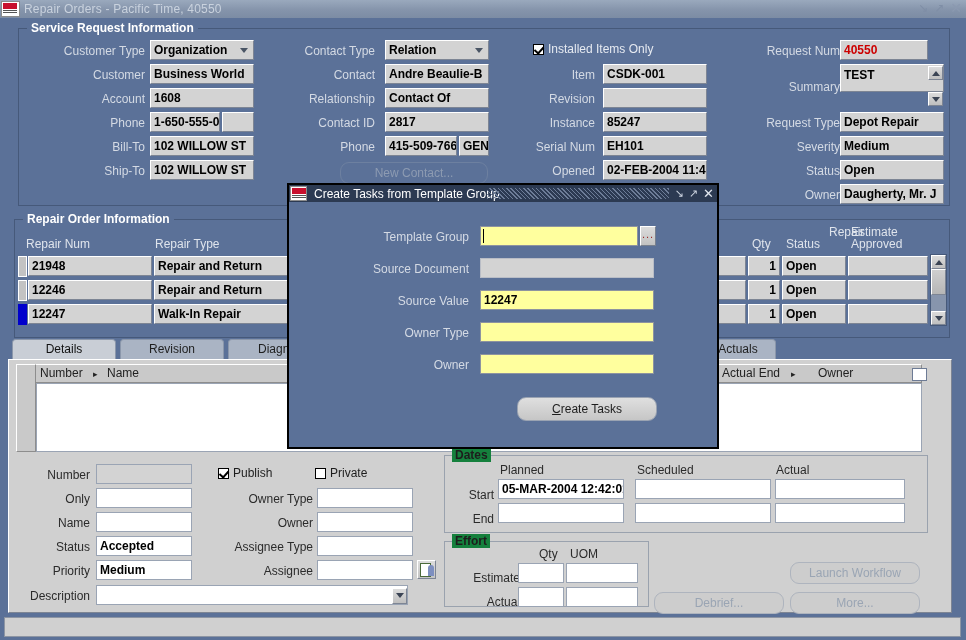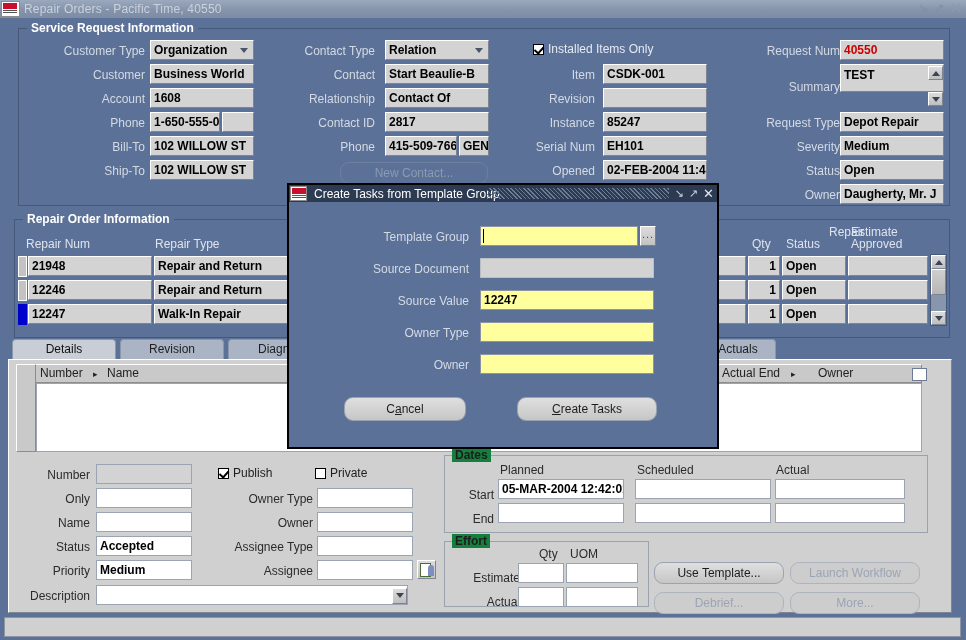--- a/index.html
+++ b/index.html
@@ -175,21 +175,21 @@
   <div class="fld" style="left:150px;top:136px;width:104px;">102 WILLOW ST</div>
   <div class="fld" style="left:150px;top:160px;width:104px;">102 WILLOW ST</div>
 
   <div class="lbl" style="left:265px;top:44px;width:110px;">Contact Type</div>
   <div class="lbl" style="left:265px;top:68px;width:110px;">Contact</div>
   <div class="lbl" style="left:265px;top:92px;width:110px;">Relationship</div>
   <div class="lbl" style="left:265px;top:116px;width:110px;">Contact ID</div>
   <div class="lbl" style="left:265px;top:140px;width:110px;">Phone</div>
 
   <div class="fld dd" style="left:385px;top:40px;width:104px;">Relation</div>
-  <div class="fld" style="left:385px;top:64px;width:104px;">Start Beaulie-B</div>
+  <div class="fld" style="left:385px;top:64px;width:104px;">Andre Beaulie-B</div>
   <div class="fld" style="left:385px;top:88px;width:104px;">Contact Of</div>
   <div class="fld" style="left:385px;top:112px;width:104px;">2817</div>
   <div class="fld" style="left:385px;top:136px;width:72px;">415-509-766</div>
   <div class="fld" style="left:459px;top:136px;width:30px;">GEN</div>
   <div class="btn disabled" style="left:340px;top:162px;width:148px;">New Contact...</div>
 
   <div class="cbx light" style="left:533px;top:42px;">
     <span class="box on"></span>
     <span>Installed Items Only</span>
   </div>
@@ -205,21 +205,21 @@
   <div class="fld" style="left:603px;top:136px;width:104px;">EH101</div>
   <div class="fld" style="left:603px;top:160px;width:104px;">02-FEB-2004 11:4</div>
 
   <div class="lbl" style="left:700px;top:44px;width:140px;">Request Num</div>
   <div class="lbl" style="left:700px;top:80px;width:140px;">Summary</div>
   <div class="lbl" style="left:700px;top:116px;width:140px;">Request Type</div>
   <div class="lbl" style="left:700px;top:140px;width:140px;">Severity</div>
   <div class="lbl" style="left:700px;top:164px;width:140px;">Status</div>
   <div class="lbl" style="left:700px;top:188px;width:140px;">Owner</div>
 
-  <div class="fld red" style="left:840px;top:40px;width:104px;">40550</div>
+  <div class="fld red" style="left:840px;top:40px;width:88px;">40550</div>
   <div class="fld" style="left:840px;top:64px;width:104px;height:28px;line-height:16px;padding-top:2px;">TEST</div>
   <div class="sbtn up" style="left:928px;top:66px;"></div>
   <div class="sbtn dn" style="left:928px;top:92px;"></div>
   <div class="fld" style="left:840px;top:112px;width:104px;">Depot Repair</div>
   <div class="fld" style="left:840px;top:136px;width:104px;">Medium</div>
   <div class="fld" style="left:840px;top:160px;width:104px;">Open</div>
   <div class="fld" style="left:840px;top:184px;width:104px;">Daugherty, Mr. J</div>
 
   <div class="gbox" style="left:14px;top:219px;width:934px;height:117px;">
     <div class="legend">Repair Order Information</div>
@@ -333,21 +333,20 @@
   </div>
   <div class="lbl-dark-l" style="left:539px;top:547px;">Qty</div>
   <div class="lbl-dark-l" style="left:570px;top:547px;">UOM</div>
   <div class="lbl-dark" style="left:452px;top:571px;width:68px;">Estimate</div>
   <div class="lbl-dark" style="left:452px;top:595px;width:68px;">Actual</div>
   <div class="fld white" style="left:518px;top:563px;width:46px;"></div>
   <div class="fld white" style="left:566px;top:563px;width:72px;"></div>
   <div class="fld white" style="left:518px;top:587px;width:46px;"></div>
   <div class="fld white" style="left:566px;top:587px;width:72px;"></div>
 
-  <div class="btn" style="left:654px;top:562px;width:130px;">Use Template...</div>
   <div class="btn flat-disabled" style="left:790px;top:562px;width:130px;">Launch Workflow</div>
   <div class="btn flat-disabled" style="left:654px;top:592px;width:130px;">Debrief...</div>
   <div class="btn flat-disabled" style="left:790px;top:592px;width:130px;">More...</div>
 
   <div class="dlg" style="left:287px;top:183px;width:432px;height:266px;">
     <div class="dlg-title">
       <div class="ora-logo" style="width:15px;height:13px;"></div>
       <div class="ttxt">Create Tasks from Template Group</div>
       <div class="dlg-hatch"></div>
       <div class="dlg-ctl">
@@ -365,23 +364,20 @@
 
     <div class="fld yellow" style="left:191px;top:41px;width:158px;"></div>
     <div class="caret" style="left:194px;top:44px;height:14px;"></div>
     <div class="lov" style="left:351px;top:41px;">...</div>
 
     <div class="fld" style="left:191px;top:73px;width:174px;border:1px solid #b9bdc6;"></div>
     <div class="fld yellow" style="left:191px;top:105px;width:174px;">12247</div>
     <div class="fld yellow" style="left:191px;top:137px;width:174px;"></div>
     <div class="fld yellow" style="left:191px;top:169px;width:174px;"></div>
 
-    <div class="btn" style="left:55px;top:212px;width:122px;height:24px;line-height:22px;">
-      C<u>a</u><span>ncel</span>
-    </div>
     <div class="btn" style="left:228px;top:212px;width:140px;height:24px;line-height:22px;">
       <u>C</u><span>reate Tasks</span>
     </div>
   </div>
 
   <div class="statusbar"></div>
 
 </div>
 
 </body></html>

